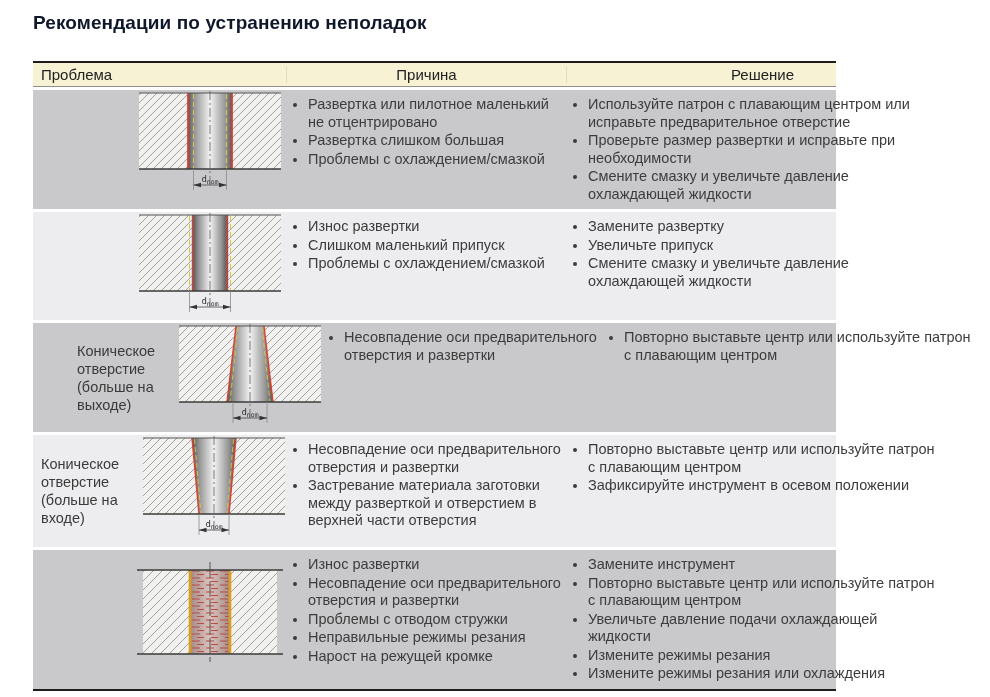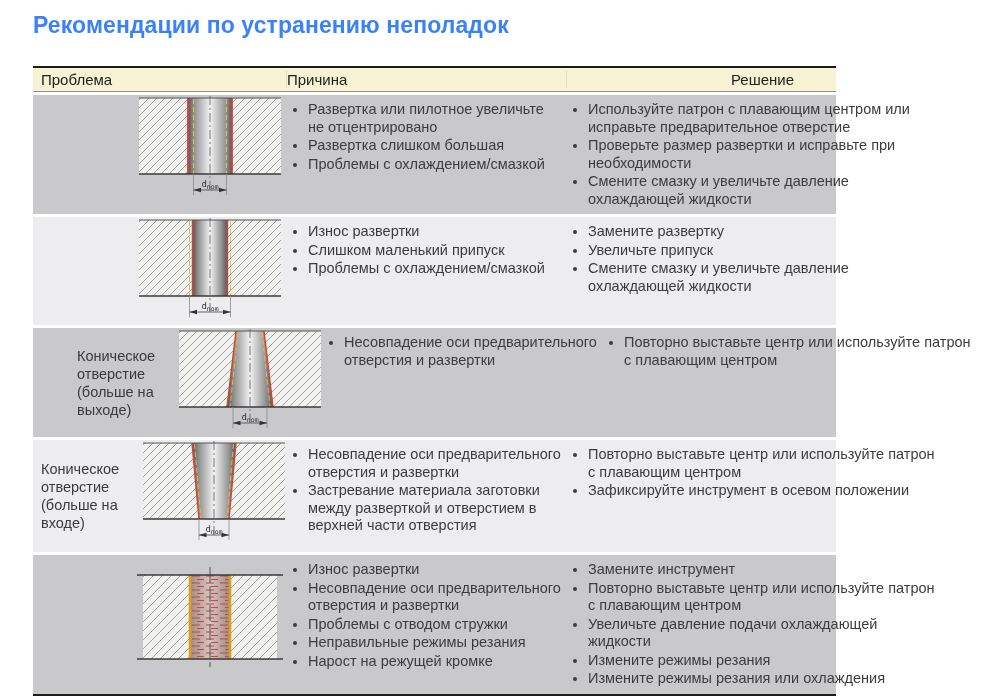--- a/index.html
+++ b/index.html
@@ -2,35 +2,35 @@
 <html><head>
 <meta charset="utf-8">
 <style>
   html,body{margin:0;padding:0;}
   body{
     width:990px;height:697px;background:#ffffff;overflow:hidden;
     font-family:"Liberation Sans", sans-serif;
     -webkit-font-smoothing:antialiased;
   }
   .page-title{
-    margin:12px 0 0 33px;font-size:23px;font-weight:bold;color:#3b82f6;
+    margin:12px 0 0 33px;font-size:19px;font-weight:bold;color:#0f172a;
     letter-spacing:.1px;
   }
   .ts-table{
     margin:27px 0 0 33px;width:803px;
     border-top:2px solid #1c1c1c;border-bottom:2px solid #1c1c1c;
   }
   .thead{
     display:grid;grid-template-columns:254px 280px 391px;
     background:#f6f2d3;height:23px;align-items:center;
     border-bottom:1px solid #8f8f8f;font-size:15px;color:#222;
   }
   .th{white-space:nowrap;}
   .th-problem{padding-left:8px;text-align:left;border-right:1px solid #e2dcb4;}
-  .th-cause{border-right:1px solid #e2dcb4;}
+  .th-cause{text-align:center;border-right:1px solid #e2dcb4;}
   .th-solution{text-align:center;}
   .row{
     display:grid;grid-template-columns:254px 280px 391px;
     margin-top:3px;
   }
   .row.gray{background:#c9c9cc;}
   .row.light{background:#ededef;}
   .r1{min-height:105px;} .r2{min-height:107px;} .r3{min-height:109px;padding-left:36px;}
   .r4{min-height:112px;} .r5{min-height:128px;}
   .cell{overflow:hidden;}
@@ -94,21 +94,21 @@
           <line x1="91.5" y1="78" x2="91.5" y2="99" stroke="#8a8a8a" stroke-width="0.8"></line>
           <line x1="58.5" y1="94" x2="91.5" y2="94" stroke="#444" stroke-width="0.8"></line>
           <polygon points="58.5,94 66,91.8 66,96.2" fill="#333"></polygon>
           <polygon points="91.5,94 84,91.8 84,96.2" fill="#333"></polygon>
           <text class="dnom-text" x="75" y="91" text-anchor="middle" font-size="9"><tspan>d</tspan><tspan dy="1.5" font-size="6.5">nom</tspan></text>
         </svg>
       </div>
     </div>
     <div class="cell cell-cause">
       <ul class="bullets">
-          <li>Развертка или пилотное увеличьте не отцентрировано</li>
+          <li>Развертка или пилотное маленький не отцентрировано</li>
           <li>Развертка слишком большая</li>
           <li>Проблемы с охлаждением/смазкой</li>
         </ul>
     </div>
     <div class="cell cell-solution">
       <ul class="bullets">
           <li>Используйте патрон с плавающим центром или исправьте предварительное отверстие</li>
           <li>Проверьте размер развертки и исправьте при необходимости</li>
           <li>Смените смазку и увеличьте давление охлаждающей жидкости</li>
         </ul>

